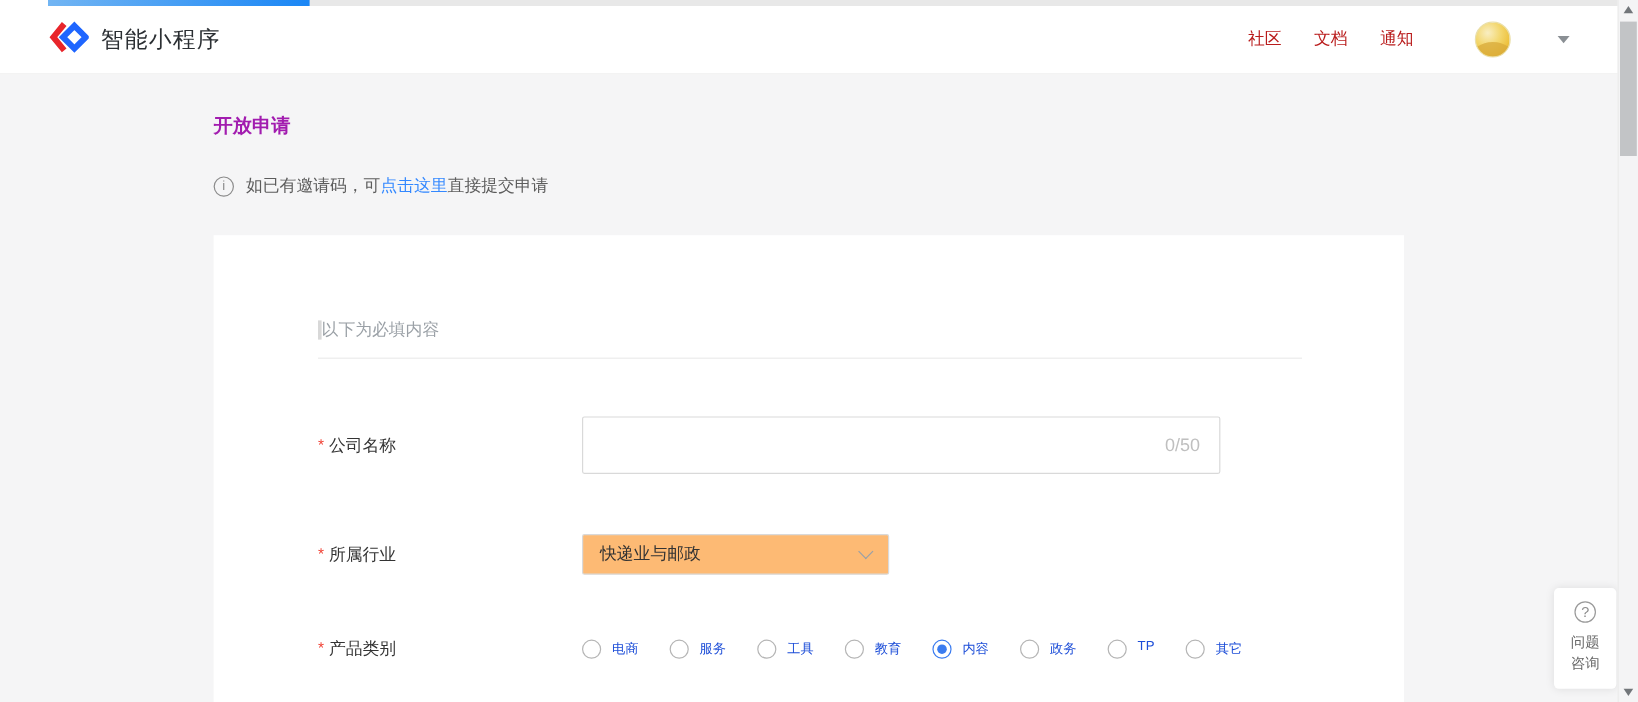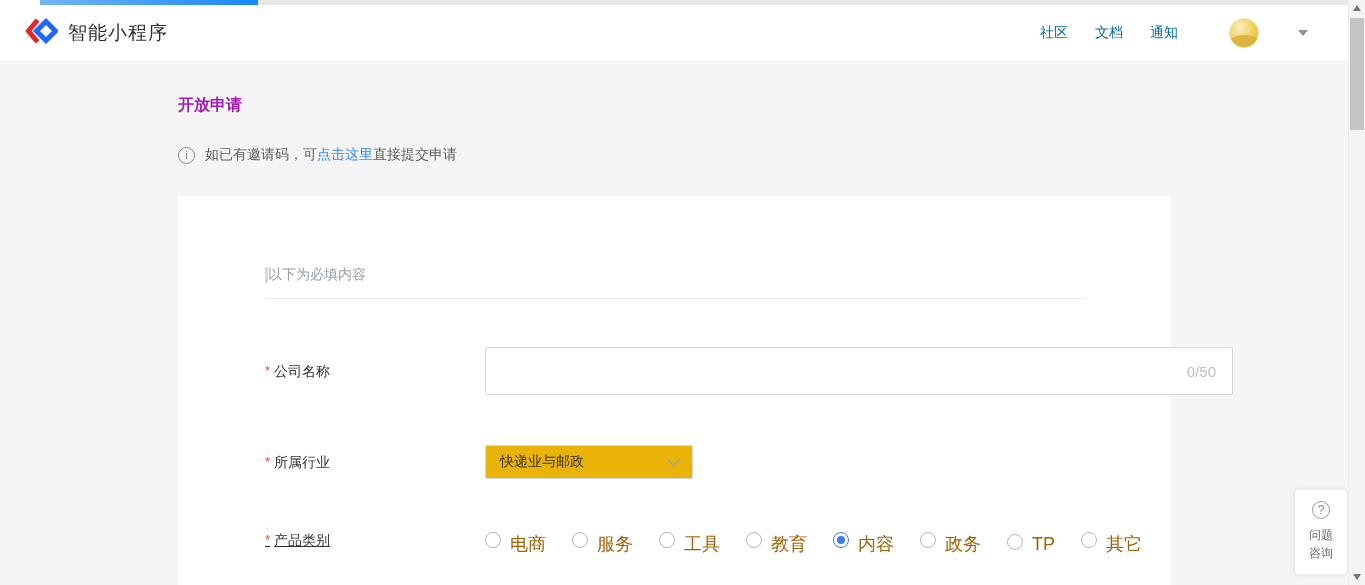--- a/index.html
+++ b/index.html
@@ -12,25 +12,25 @@
   }
 
   
   .top-strip { position: relative; height: 5px; background: #e8e8e8; }
   .strip-white { position: absolute; left: 0; top: 0; width: 40px; height: 5px; background: #ffffff; }
   .strip-progress { position: absolute; left: 40px; top: 0; width: 218px; height: 5px;
     background: linear-gradient(90deg, #72b5f3, #1a86f5); }
 
   
   .header { height: 57px; background: #fff; display: flex; align-items: center;
-    padding: 0 57px 0 24px; border-bottom: 1px solid #f0f0f0; }
+    padding: 0 57px 0 40px; border-bottom: 1px solid #f0f0f0; }
   .logo { display: flex; align-items: center; gap: 10px; }
   .logo-text { font-size: 19px; font-weight: 500; color: #2b2f33; letter-spacing: 1px; }
   .nav { margin-left: auto; display: flex; align-items: center; gap: 27px; font-size: 14px; }
-  .nav-item { color: #0369a1; cursor: pointer; }
+  .nav-item { color: #b91c1c; cursor: pointer; }
   .avatar { width: 30px; height: 30px; border-radius: 50%; margin-left: 24px;
     background: radial-gradient(circle at 35% 30%, #f9eec2 0%, #f3d76e 40%, #eec23f 70%, #d9a62e 100%);
     border: 1px solid #eadfa8; position: relative; overflow: hidden; }
   .avatar::after { content: ""; position: absolute; left: -4px; right: -4px; bottom: -2px; height: 14px;
     background: #d8a939; border-radius: 50% 50% 0 0 / 90% 90% 0 0; opacity: .75; }
   .caret-down { width: 0; height: 0; margin-left: 12px;
     border-left: 5px solid transparent; border-right: 5px solid transparent; border-top: 6px solid #8a8f94; }
 
   
   .main { position: relative; height: 523px; background: #f5f5f6; overflow: hidden; }
@@ -49,39 +49,39 @@
   .section-title { font-size: 14px; color: #9aa0a6; }
   .divider { width: 820px; border-bottom: 1px solid #ebebeb; margin-top: 14px; }
 
   .form-row { display: flex; gap: 40px; }
   .row-company { margin-top: 48px; }
   .row-industry { margin-top: 50px; }
   .row-category { margin-top: 52px; }
   .field-label { width: 180px; font-size: 14px; color: #333; flex: 0 0 auto; }
   .row-company .field-label { line-height: 48px; }
   .row-industry .field-label { line-height: 34px; }
-  .row-category .field-label { line-height: 18px; text-decoration: underline; }
+  .row-category .field-label { line-height: 18px; }
   .req { color: #f04134; margin-right: 4px; font-size: 13px; vertical-align: 1px; }
 
-  .input-wrap { width: 748px; height: 48px; border: 1px solid #d9d9d9; border-radius: 2px;
+  .input-wrap { width: 532px; height: 48px; border: 1px solid #d9d9d9; border-radius: 2px;
     background: #fff; display: flex; align-items: center; padding: 0 16px; }
   .input-wrap input { flex: 1; border: none; outline: none; font-size: 14px;
     font-family: inherit; color: #333; background: transparent; }
   .char-counter { color: #bfbfbf; font-size: 15px; margin-left: 12px; }
   .helper-text { margin-top: 9px; font-size: 13px; color: #999; }
 
   .selects { display: flex; gap: 36px; }
-  .select-box { width: 208px; height: 34px; border: 1px solid #d9d9d9; border-radius: 2px;
-    background: #eab308; display: flex; align-items: center; padding: 0 14px; font-size: 14px;
+  .select-box { width: 256px; height: 34px; border: 1px solid #d9d9d9; border-radius: 2px;
+    background: #fdba74; display: flex; align-items: center; padding: 0 14px; font-size: 14px;
     color: #333; cursor: pointer; }
   .chevron { margin-left: auto; width: 9px; height: 9px; border-right: 1.5px solid #98a0a8;
     border-bottom: 1.5px solid #98a0a8; transform: rotate(45deg) translate(-2px, -2px); }
 
   .radio-group { display: flex; align-items: center; gap: 26px; padding-top: 1px; }
-  .radio-item { display: flex; gap: 9px; font-size: 18px; color: #a16207;
+  .radio-item { display: flex; gap: 9px; font-size: 11px; color: #1d4ed8;
     cursor: pointer; }
   .radio-circle { width: 16px; height: 16px; border-radius: 50%; border: 1px solid #b5b5b5;
     background: #fff; position: relative; flex: 0 0 auto; }
   .radio-item.checked .radio-circle { border-color: #3b7cf0; }
   .radio-item.checked .radio-circle::after { content: ""; position: absolute; left: 3px; top: 3px;
     width: 8px; height: 8px; border-radius: 50%; background: #3b7cf0; }
 
   
   .help-widget { position: absolute; right: 18px; top: 490px; width: 52px;
     background: #fff; border-radius: 4px; box-shadow: 0 0 8px rgba(0,0,0,0.10);

